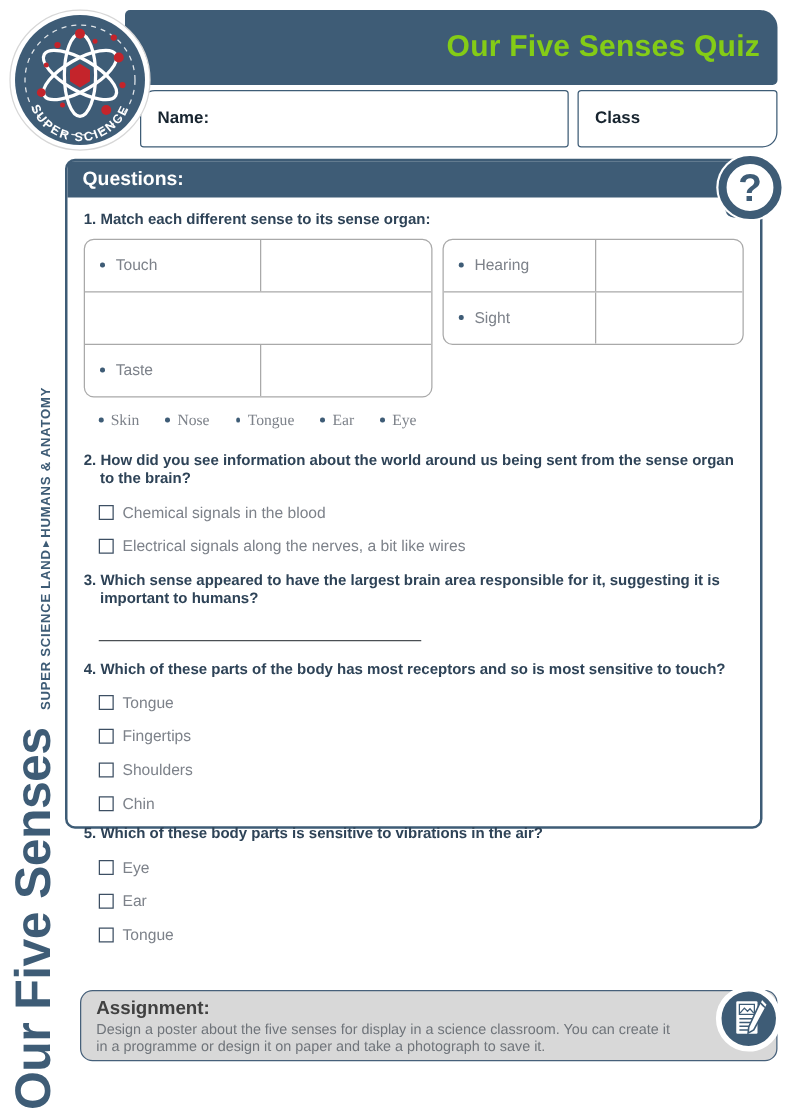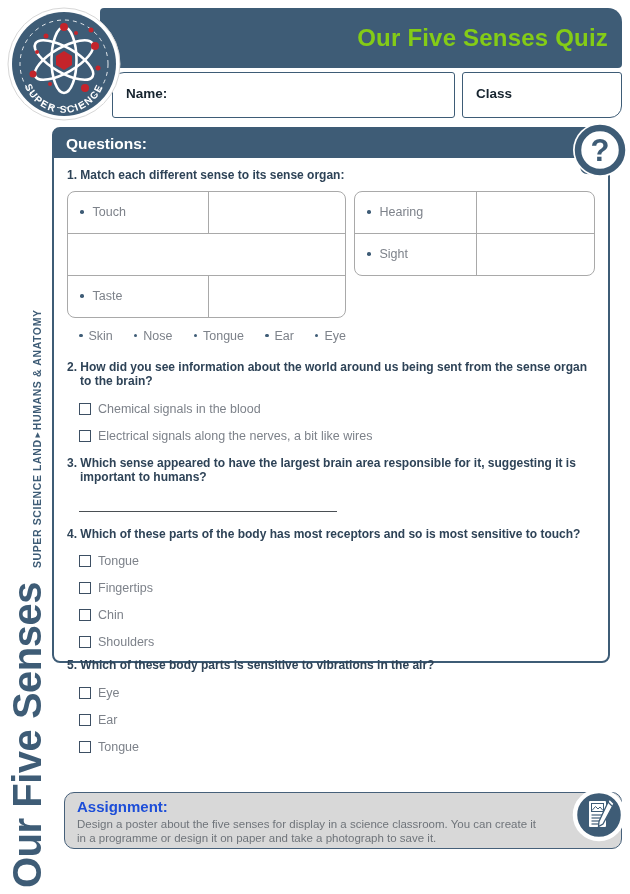--- a/index.html
+++ b/index.html
@@ -58,42 +58,42 @@
   .t-right{width:241px;}
   .m-row{display:flex;height:41px;border-bottom:1px solid #a9a9a9;}
   .m-row:last-child{border-bottom:none;}
   .m-label{
     width:51%;display:flex;align-items:center;gap:9px;padding-left:12px;
     border-right:1px solid #a9a9a9;box-sizing:border-box;
     font-size:12.5px;color:#7d828a;
   }
   .m-answer{flex:1;}
   .dot{width:3.5px;height:3.5px;border-radius:50%;background:#3E5C76;flex:0 0 auto;}
-  .word-bank{display:flex;gap:21px;margin:11px 0 0 12px;}
+  .word-bank{display:flex;gap:21px;margin:11px 0 0 12px;font-family:Liberation Serif, serif;}
   .wb-item{display:flex;align-items:center;gap:6px;font-size:12.5px;color:#7d828a;}
   .q2t{margin-top:17px;}
   .opt{display:flex;align-items:center;gap:7px;margin:13px 0 0 12px;height:14px;
        font-size:12.5px;color:#7d828a;cursor:default;}
   .checkbox{
     width:10px;height:10px;border:1.5px solid #3d4f63;box-sizing:content-box;
     background:#ffffff;flex:0 0 auto;
   }
   .q3t{margin-top:13px;}
   .answer-line{margin:26px 0 0 12px;width:258px;border-bottom:1.5px solid #4a4f54;height:0;}
   .q4t{margin-top:15px;}
   .q5t{margin-top:9px;}
   
   .help-badge{position:absolute;left:570px;top:121px;width:60px;height:60px;}
   
   .assignment{
     position:absolute;left:64px;top:792px;width:558px;height:57px;box-sizing:border-box;
     background:#d8d8d8;border:1.5px solid #46607a;border-radius:10px;
     padding:5px 78px 0 12px;
   }
-  .assignment-heading{font-size:15px;font-weight:bold;color:#1d4ed8;}
+  .assignment-heading{font-size:15px;font-weight:bold;color:#404040;}
   .assignment-body{font-size:11.5px;color:#6f747a;line-height:14px;margin-top:2px;}
   .assign-icon{position:absolute;left:570px;top:786px;width:58px;height:58px;}
 </style>
 </head>
 <body>
 
 <div class="header-bar">
   <div class="header-title">Our Five Senses Quiz</div>
 </div>
 
@@ -223,25 +223,25 @@
     <div class="opt">
         <span class="checkbox"></span>
         <span>Tongue</span>
       </div>
     <div class="opt">
         <span class="checkbox"></span>
         <span>Fingertips</span>
       </div>
     <div class="opt">
         <span class="checkbox"></span>
+        <span>Shoulders</span>
+      </div>
+    <div class="opt">
+        <span class="checkbox"></span>
         <span>Chin</span>
-      </div>
-    <div class="opt">
-        <span class="checkbox"></span>
-        <span>Shoulders</span>
       </div>
 
     <div class="q q5t">5. Which of these body parts is sensitive to vibrations in the air?</div>
     <div class="opt">
         <span class="checkbox"></span>
         <span>Eye</span>
       </div>
     <div class="opt">
         <span class="checkbox"></span>
         <span>Ear</span>

